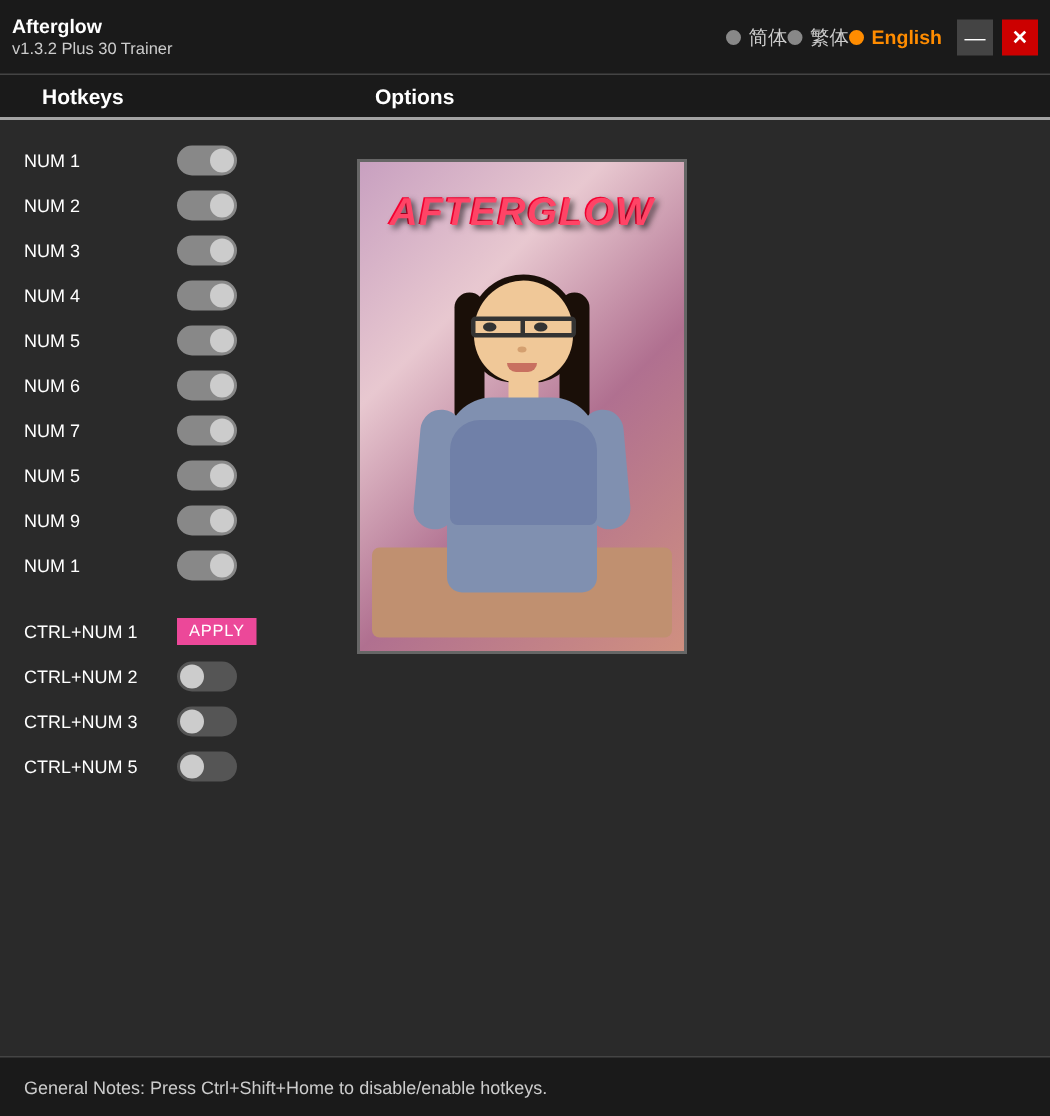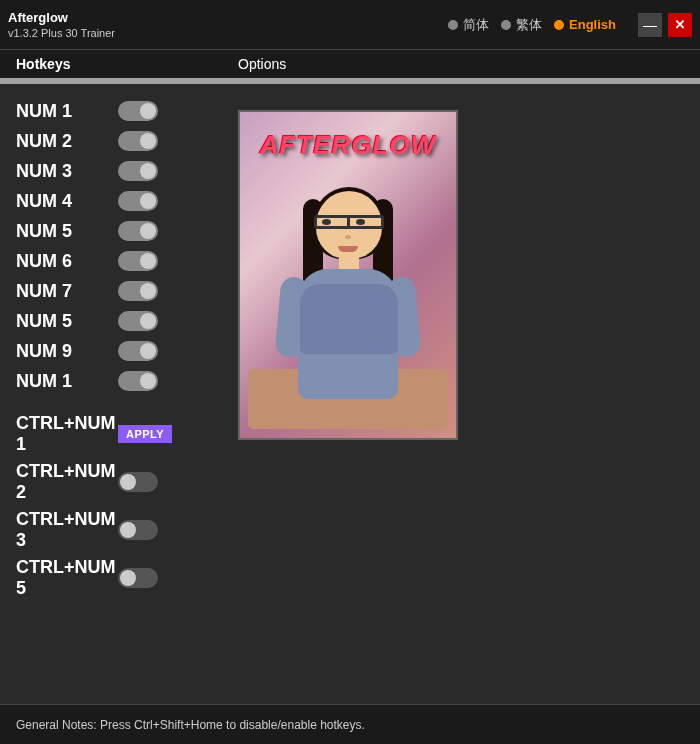--- a/index.html
+++ b/index.html
@@ -38,21 +38,21 @@
     }
 
     .app-version {
       color: #cccccc;
       font-size: 11px;
     }
 
     .lang-controls {
       display: flex;
       align-items: center;
-      gap: 12px;
+      gap: 0;
     }
 
     .lang-option {
       display: flex;
       align-items: center;
       gap: 5px;
       font-size: 13px;
       cursor: pointer;
     }
 
@@ -111,34 +111,34 @@
 
     .win-btn.minimize {
       background: #444;
       color: white;
     }
 
     
     .col-headers {
       display: flex;
       background: #1a1a1a;
-      border-bottom: 6px solid #a3a3a3;
-      padding: 6px 0;
+      border-bottom: 2px solid #a3a3a3;
+      padding: 6px 12px;
     }
 
     .col-hotkeys {
       width: 230px;
       padding-left: 16px;
       font-weight: bold;
       font-size: 14px;
       color: #ffffff;
     }
 
     .col-options {
-      font-weight: normal;
+      font-weight: bold;
       font-size: 14px;
       color: #ffffff;
       padding-left: 8px;
     }
 
     
     .main-content {
       display: flex;
       height: calc(744px - 50px - 38px - 40px);
       padding-top: 8px;
@@ -153,23 +153,23 @@
     .hotkey-row {
       display: flex;
       align-items: center;
       padding: 3px 16px 3px 16px;
       gap: 12px;
       min-height: 30px;
     }
 
     .hotkey-label {
       width: 90px;
-      font-size: 18px;
-      color: #ffffff;
-      font-weight: bold;
+      font-size: 12px;
+      color: #ffffff;
+      font-weight: normal;
     }
 
     .toggle-switch {
       width: 40px;
       height: 20px;
       border-radius: 10px;
       background: #555555;
       position: relative;
       cursor: pointer;
       flex-shrink: 0;
@@ -188,26 +188,26 @@
       top: 2px;
       right: 2px;
     }
 
     .toggle-switch:not(.on) .toggle-knob {
       right: auto;
       left: 2px;
     }
 
     .apply-btn {
-      background: #8b5cf6;
+      background: #ec4899;
       color: #ffffff;
       border: none;
       padding: 3px 8px;
       font-size: 11px;
-      font-weight: bold;
+      font-weight: normal;
       cursor: pointer;
       letter-spacing: 0.5px;
     }
 
     .spacer-row {
       height: 14px;
     }
 
     
     .options-panel {

